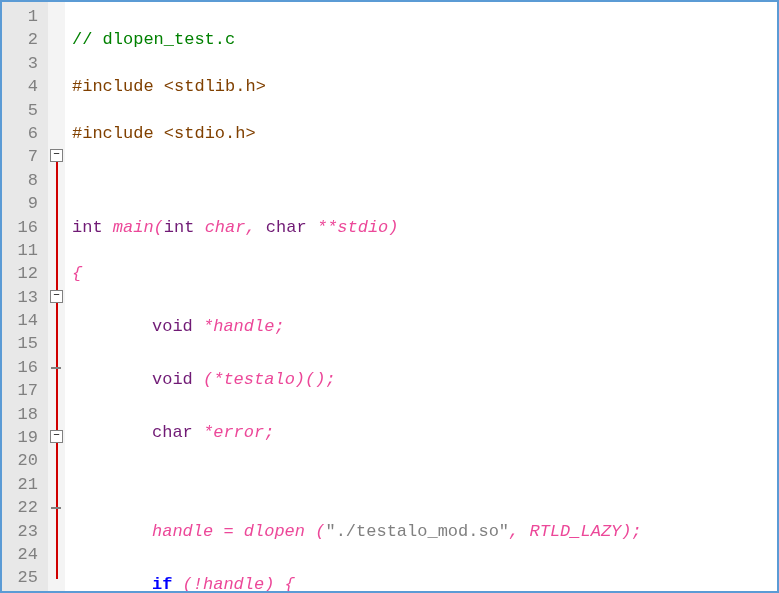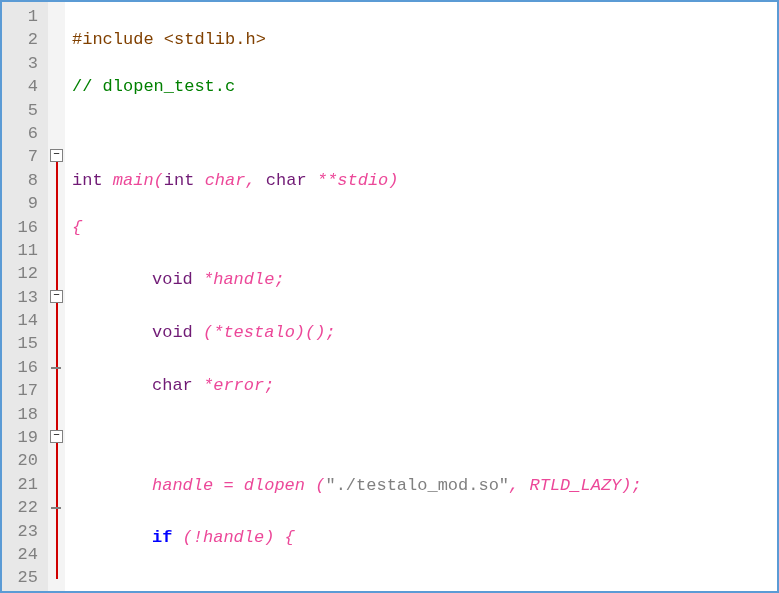--- a/index.html
+++ b/index.html
@@ -112,22 +112,23 @@
   <div class="fold-col">
     <div class="fold-line" id="bracket-line" style="top: 149.4px; height: 427.2px;"></div>
     <div class="fold-box" id="foldbox-0" style="top: 147.4px;">−</div>
     <div class="fold-box" id="foldbox-1" style="top: 287.8px;">−</div>
     <div class="fold-box" id="foldbox-2" style="top: 428.2px;">−</div>
     <div class="fold-tick" id="tick-0" style="top: 365px;"></div>
     <div class="fold-tick" id="tick-1" style="top: 505.4px;"></div>
   </div>
 
   <div class="code">
+<div class="code-line ind1"><span class="c-comment">// dlopen_test.c</span></div>
 <div class="code-line ind1"><span class="c-pre">#include </span><span class="c-pre">&lt;stdlib.h&gt;</span></div>
-<div class="code-line ind1"><span class="c-comment">// dlopen_test.c</span></div>
+<div class="code-line ind1"><span class="c-pre">#include </span><span class="c-pre">&lt;stdio.h&gt;</span></div>
 <div class="code-line"></div>
 <div class="code-line ind1"><span class="c-type">int</span><span class="c-plain"> main(</span><span class="c-type">int</span><span class="c-plain"> char, </span><span class="c-type">char</span><span class="c-plain"> **stdio)</span></div>
 <div class="code-line ind1"><span class="c-plain">{</span></div>
 <div class="code-line ind2"><span class="c-type">void</span><span class="c-plain"> *handle;</span></div>
 <div class="code-line ind2"><span class="c-type">void</span><span class="c-plain"> (*testalo)();</span></div>
 <div class="code-line ind2"><span class="c-type">char</span><span class="c-plain"> *error;</span></div>
 <div class="code-line"></div>
 <div class="code-line ind2"><span class="c-plain">handle = dlopen (</span><span class="c-str">"./testalo_mod.so"</span><span class="c-plain">, RTLD_LAZY);</span></div>
 <div class="code-line ind2"><span class="c-kw">if</span><span class="c-plain"> (!handle) {</span></div>
 

